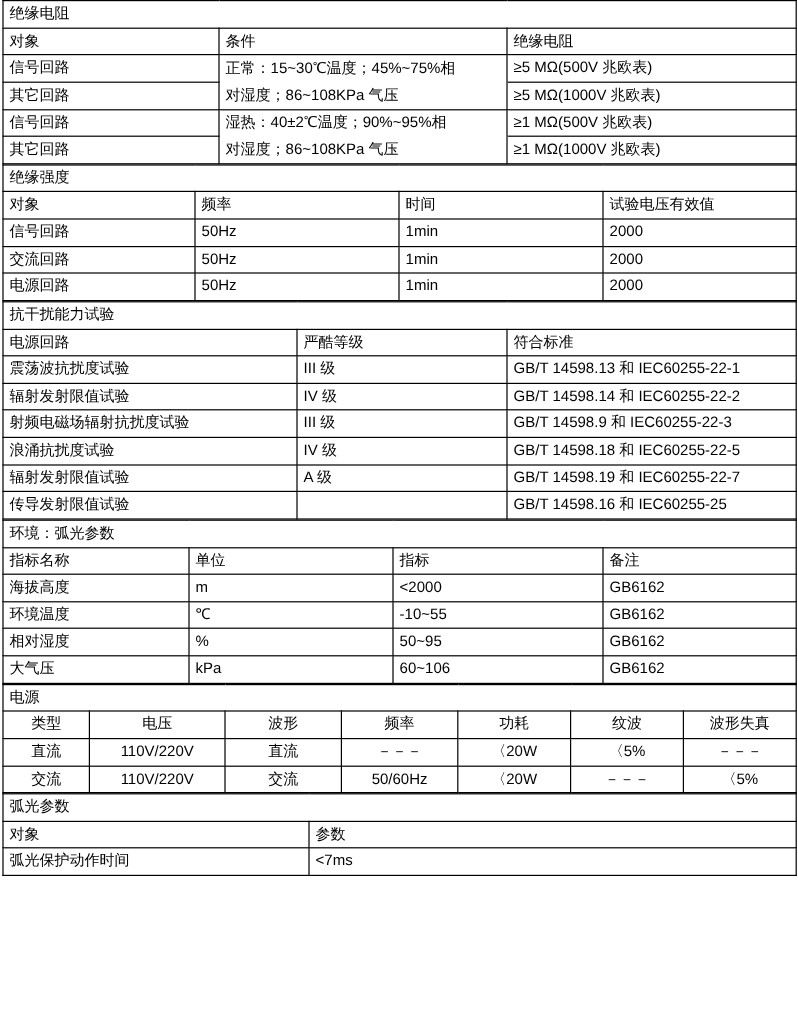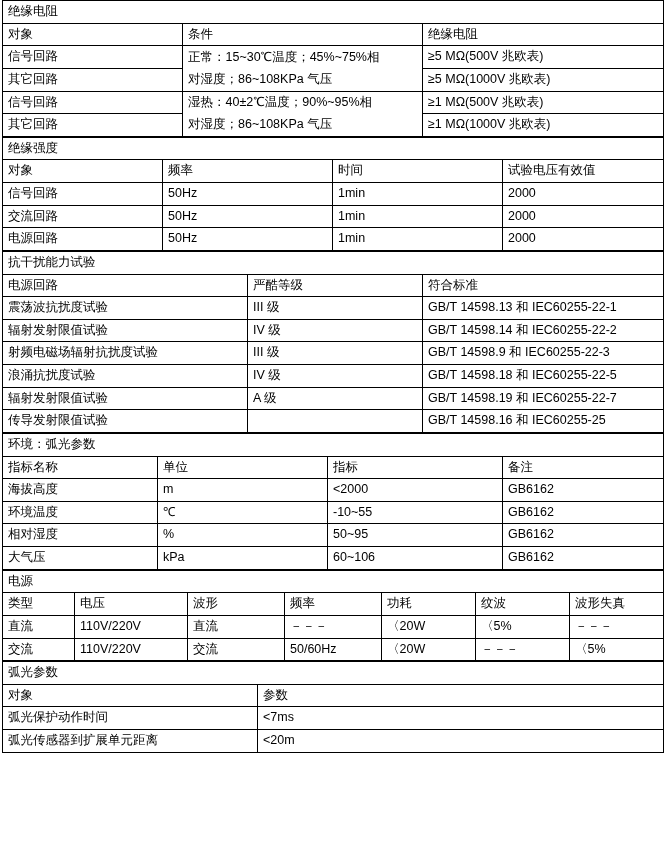--- a/index.html
+++ b/index.html
@@ -34,21 +34,21 @@
     font-size: 12.5px;
     line-height: 1.25;
     word-wrap: break-word;
   }
   .section-head td {
     border-left: 1px solid #000;
     border-right: 1px solid #000;
   }
   .nb-bottom { border-bottom: none; }
   .nb-top { border-top: none; }
-  .center { }
+  .center { text-align: center; }
   .tbl-block { margin: 0; }
   .dash { letter-spacing: 0px; }
 </style>
 </head>
 <body>
 
 <div class="page">
 
   <table class="tbl-block">
     <colgroup>
@@ -272,20 +272,16 @@
         <td colspan="2">弧光参数</td>
       </tr>
       <tr>
         <td>对象</td>
         <td>参数</td>
       </tr>
       <tr>
         <td>弧光保护动作时间</td>
         <td>&lt;7ms</td>
       </tr>
-      <tr>
-        <td>弧光传感器到扩展单元距离</td>
-        <td>&lt;20m</td>
-      </tr>
     </tbody>
   </table>
 
 </div>
 
 </body></html>

